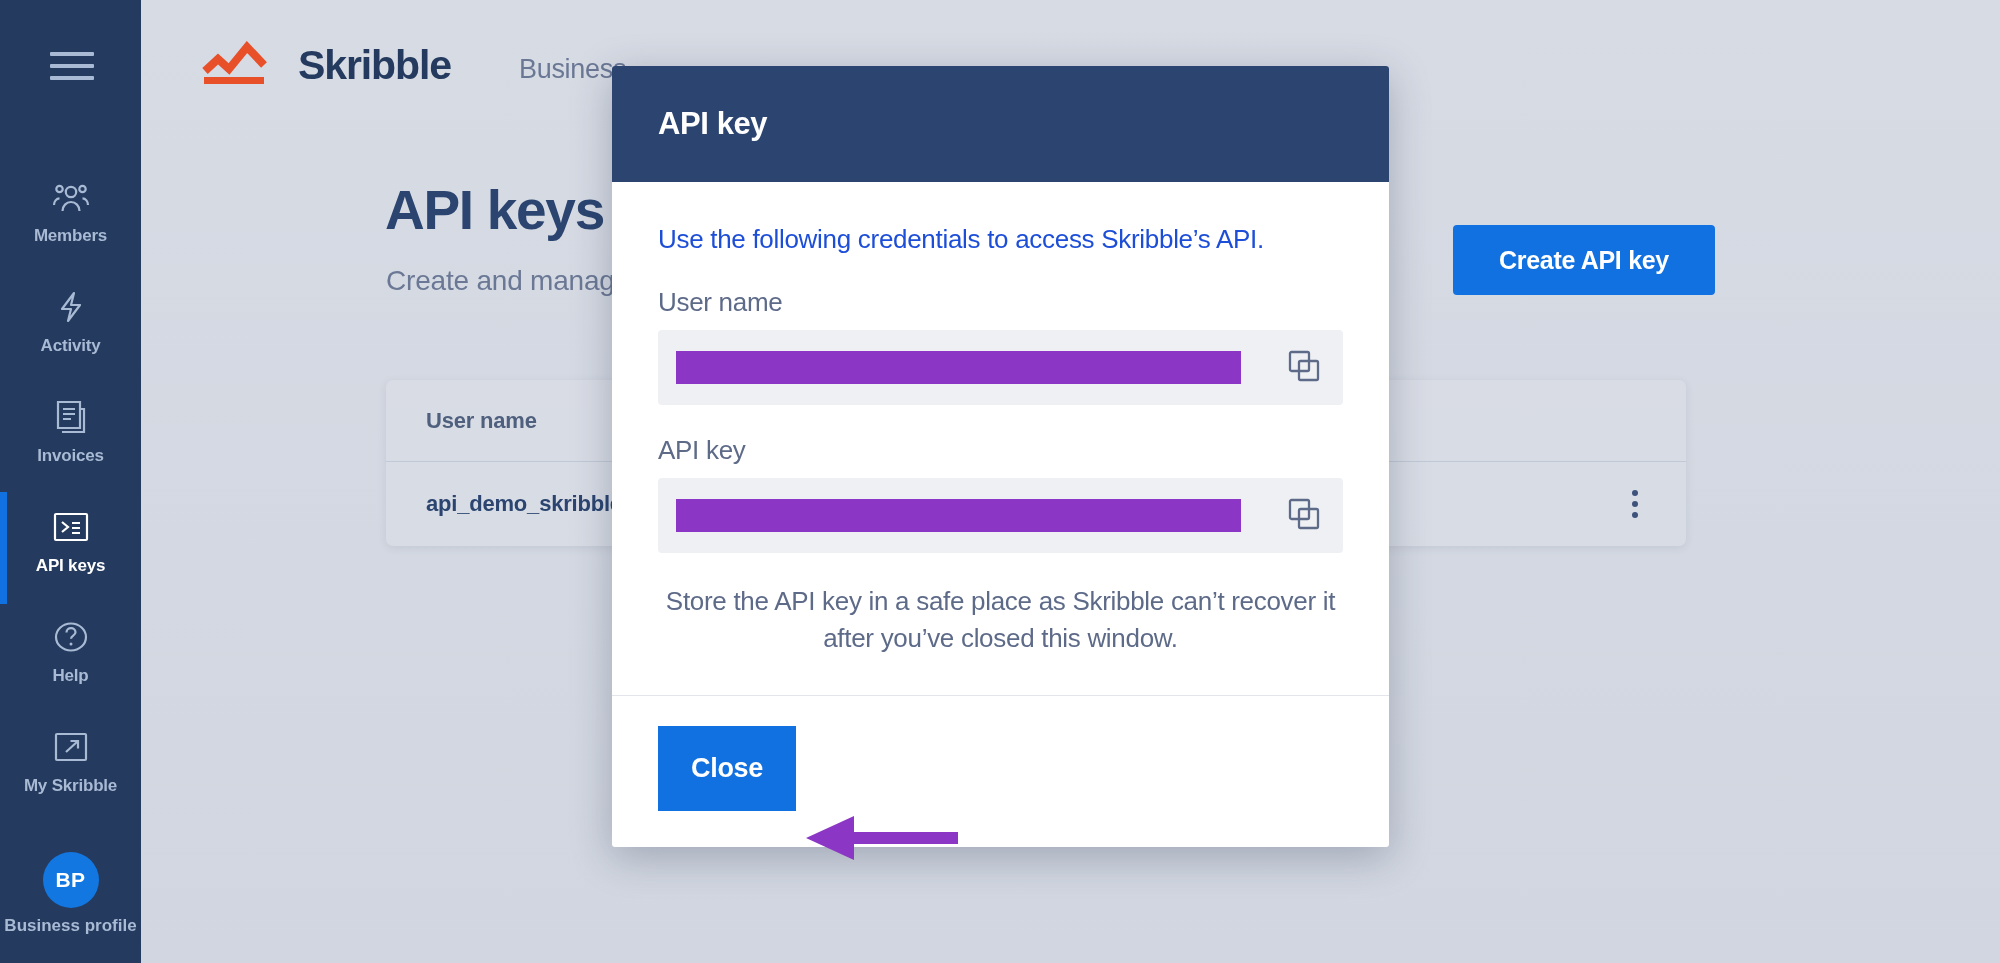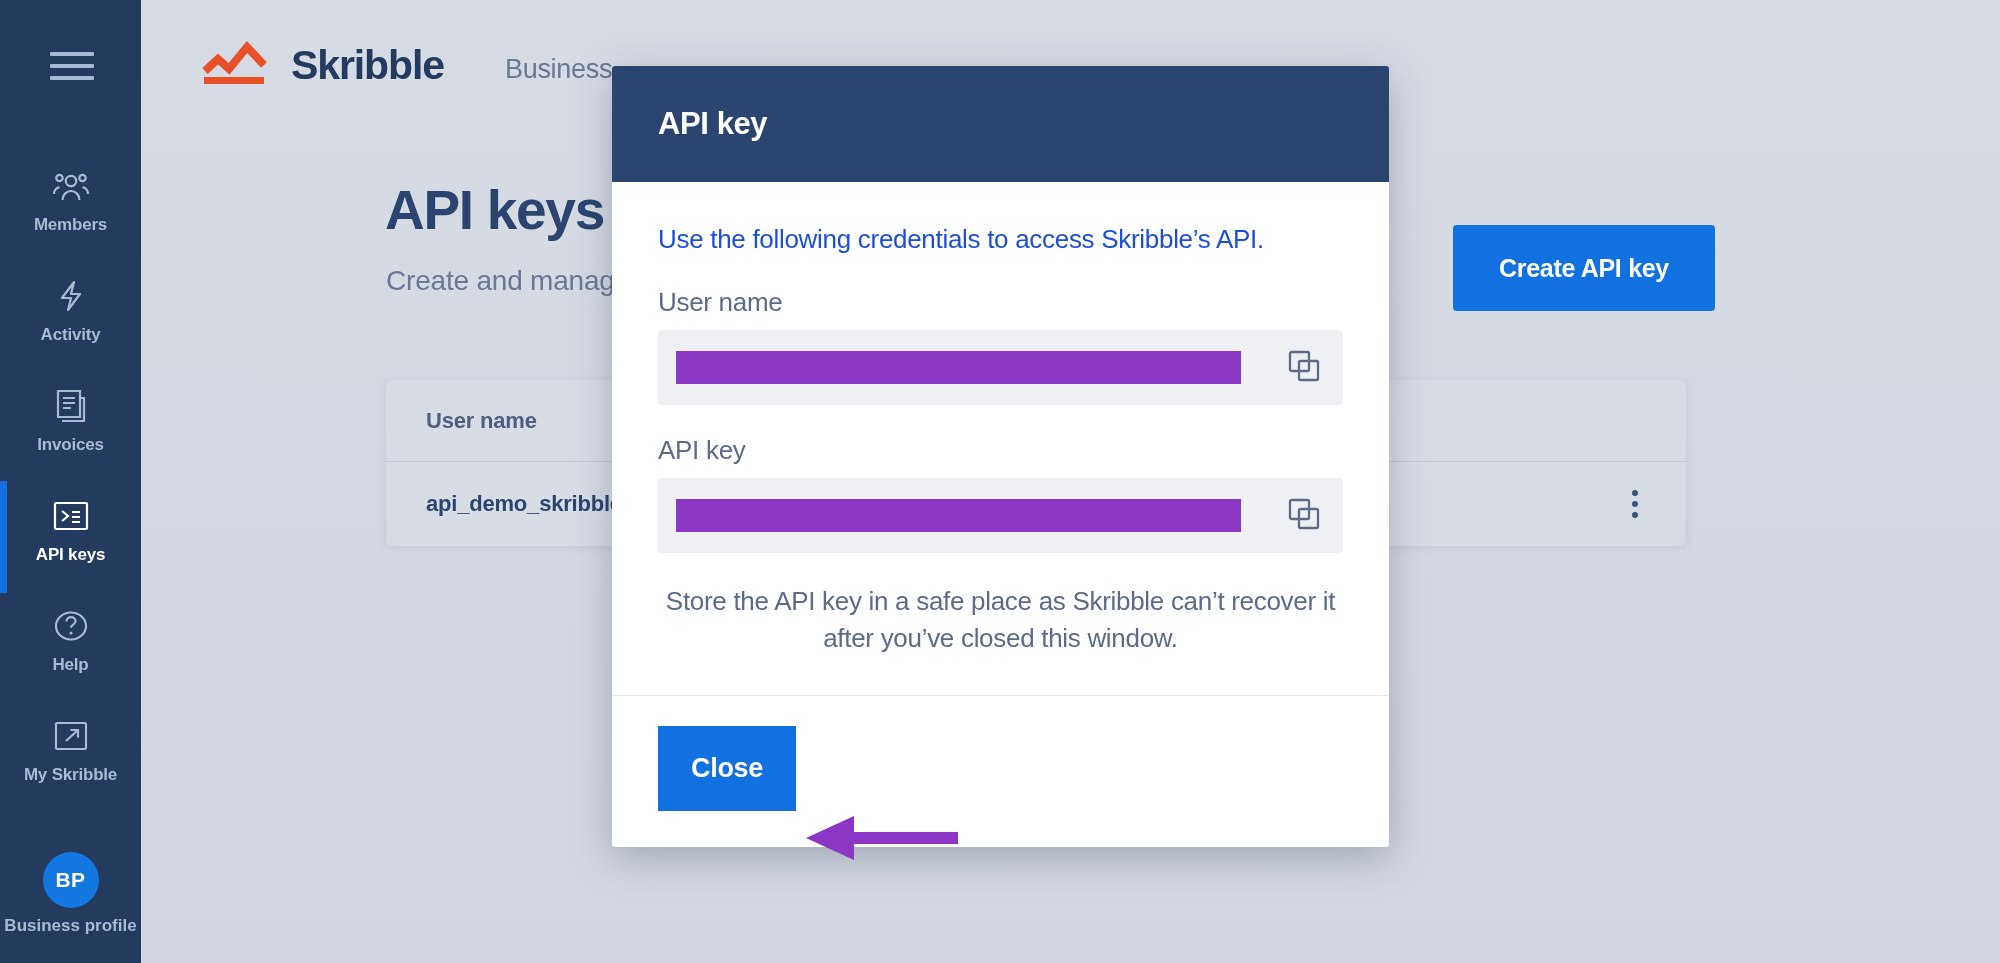--- a/index.html
+++ b/index.html
@@ -39,21 +39,21 @@
     display: block;
     height: 4px;
     width: 44px;
     background: #a8bad4;
     border-radius: 1px;
     margin-bottom: 8px;
   }
 
   .nav-list {
     position: absolute;
-    top: 157px;
+    top: 168px;
     left: 0;
     width: 141px;
   }
 
   .nav-item {
     position: relative;
     width: 141px;
     height: 110px;
     display: flex;
     flex-direction: column;
@@ -135,21 +135,21 @@
     width: 1859px; height: 963px;
     overflow: hidden;
   }
 
   
   .brand {
     position: absolute;
     left: 61px; top: 41px;
     display: flex;
     align-items: flex-end;
-    gap: 15px;
+    gap: 22px;
   }
   .logo-mark { width: 74px; height: 45px; }
   .brand-name {
     font-size: 41px;
     font-weight: bold;
     color: #243a5e;
     letter-spacing: -1.1px;
     line-height: 1;
   }
   .brand-sub {
@@ -176,21 +176,21 @@
     left: 245px; top: 265px;
     font-size: 28px;
     color: #6b7895;
     letter-spacing: -0.2px;
     white-space: nowrap;
   }
 
   .create-btn {
     position: absolute;
     left: 1312px; top: 225px;
-    width: 262px; height: 86px;
+    width: 262px; height: 70px;
     background: #1271e0;
     color: #ffffff;
     border: none;
     border-radius: 4px;
     font-family: "Liberation Sans", sans-serif;
     font-size: 25px;
     font-weight: bold;
     letter-spacing: -0.3px;
     cursor: pointer;
   }

